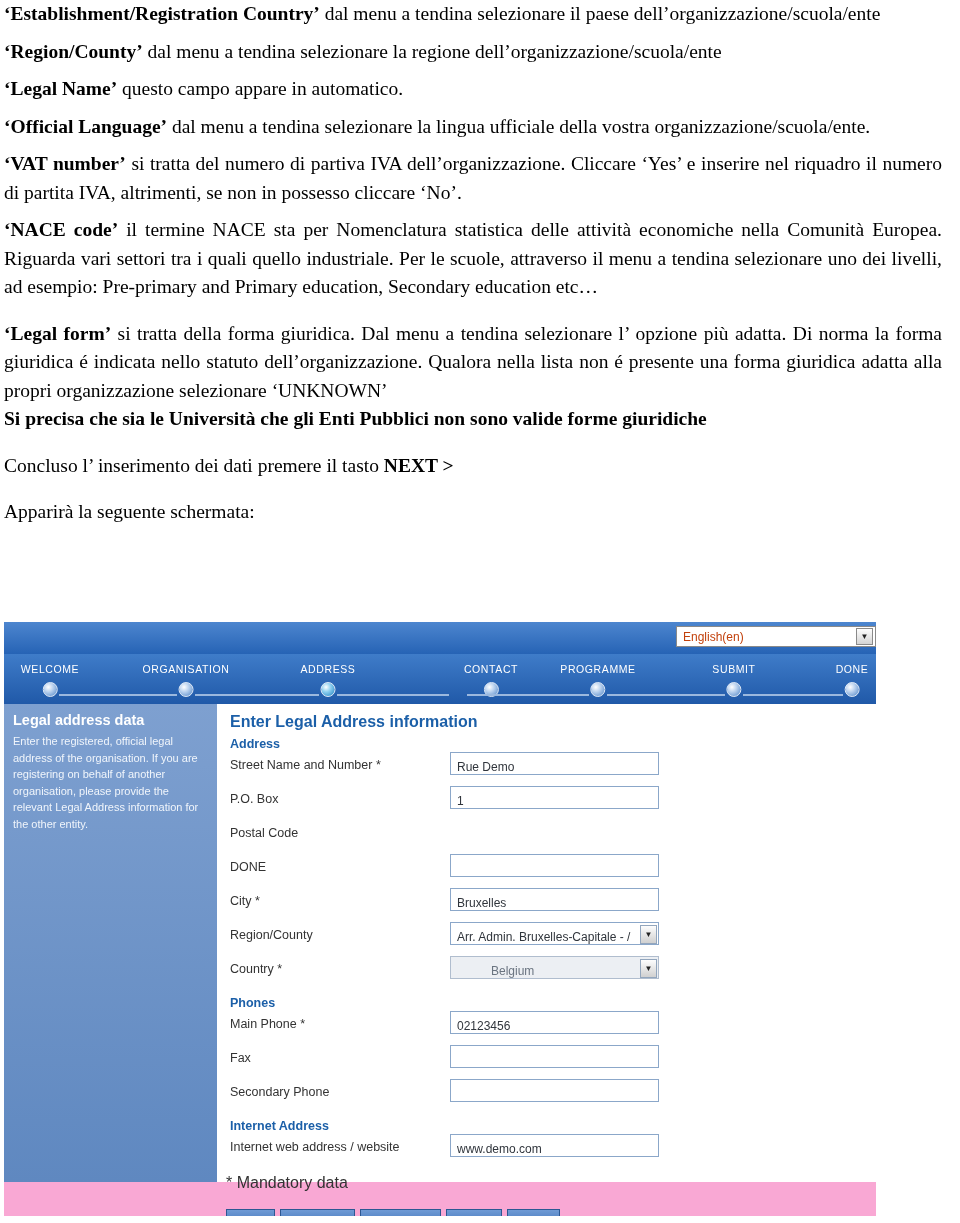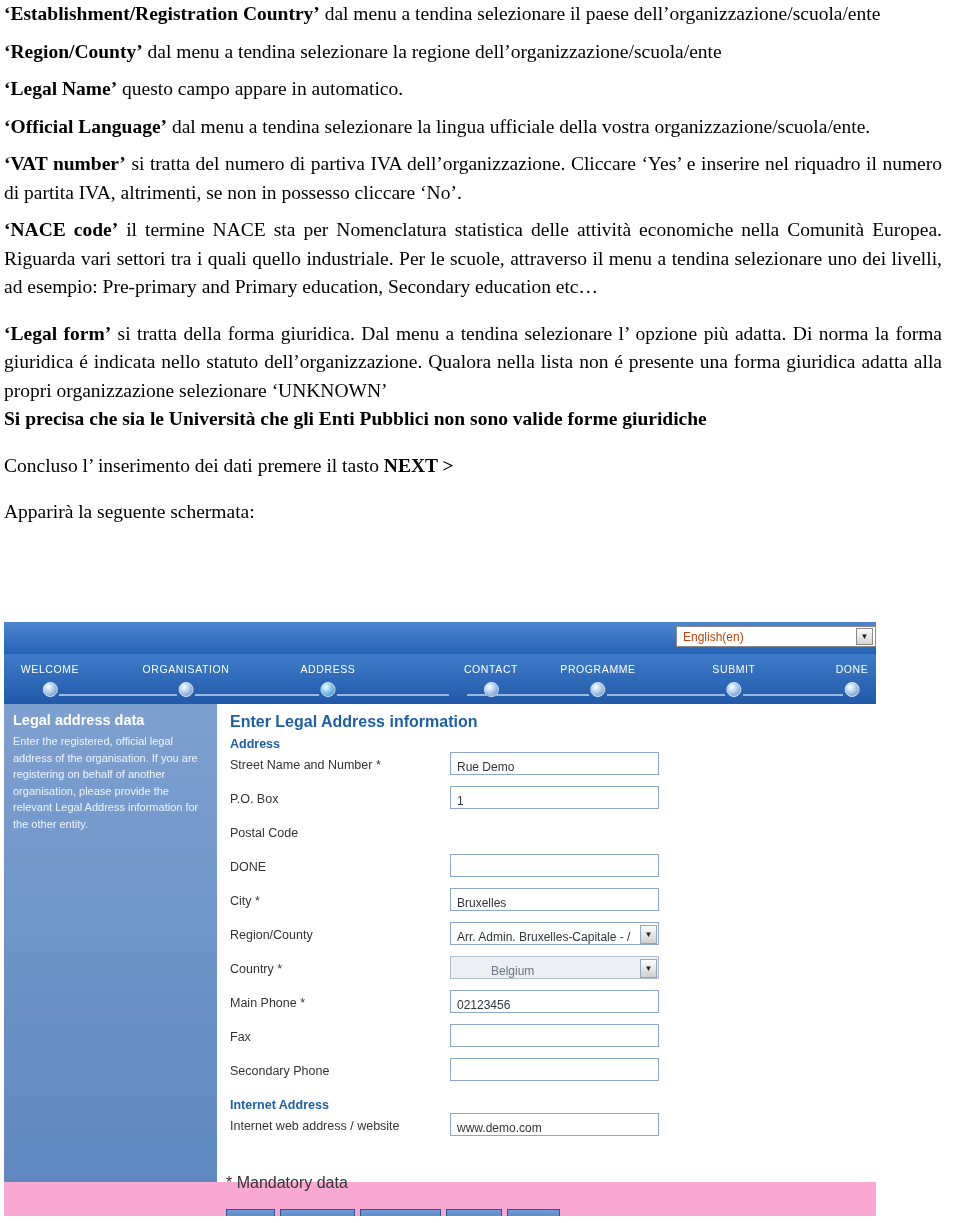--- a/index.html
+++ b/index.html
@@ -369,20 +369,21 @@
                 <span class="sel-arrow">▼</span>
               </div>
             </div>
             <div class="field-row">
               <div class="field-label">Country *</div>
               <div class="field-input disabled">
                 <span class="field-value muted">Belgium</span>
                 <span class="sel-arrow">▼</span>
               </div>
             </div>
+            <div class="group-head">Phones</div>
             <div class="field-row">
               <div class="field-label">Main Phone *</div>
               <div class="field-input">
                 <span class="field-value">02123456</span>
               </div>
             </div>
             <div class="field-row">
               <div class="field-label">Fax</div>
               <div class="field-input">
                 <span class="field-value"></span>

